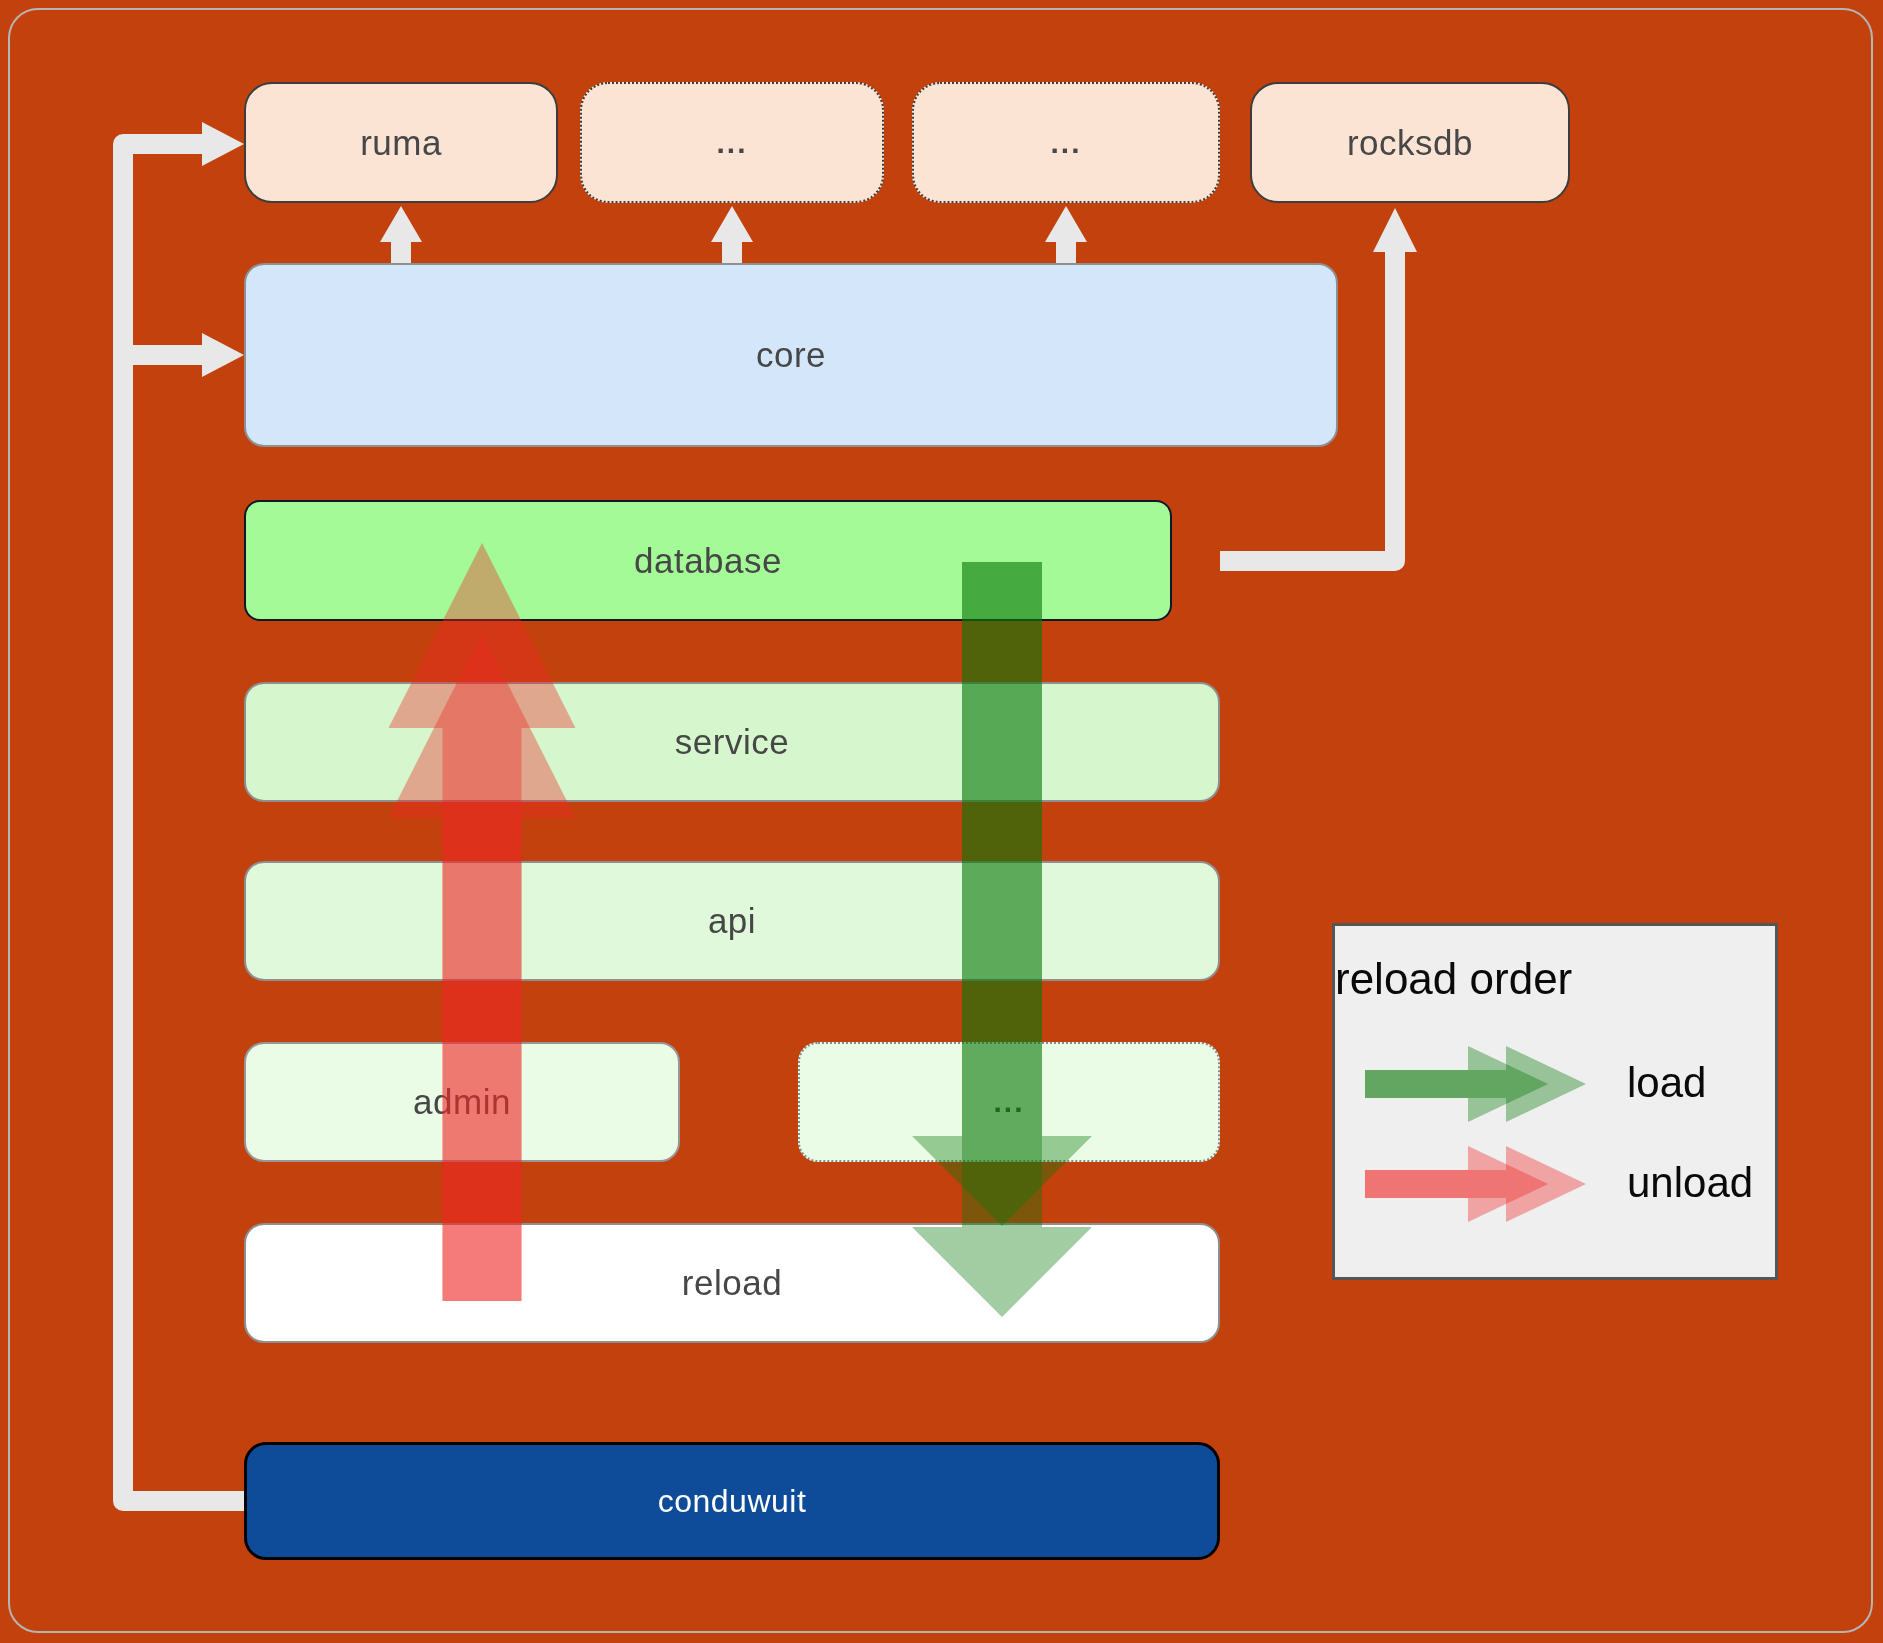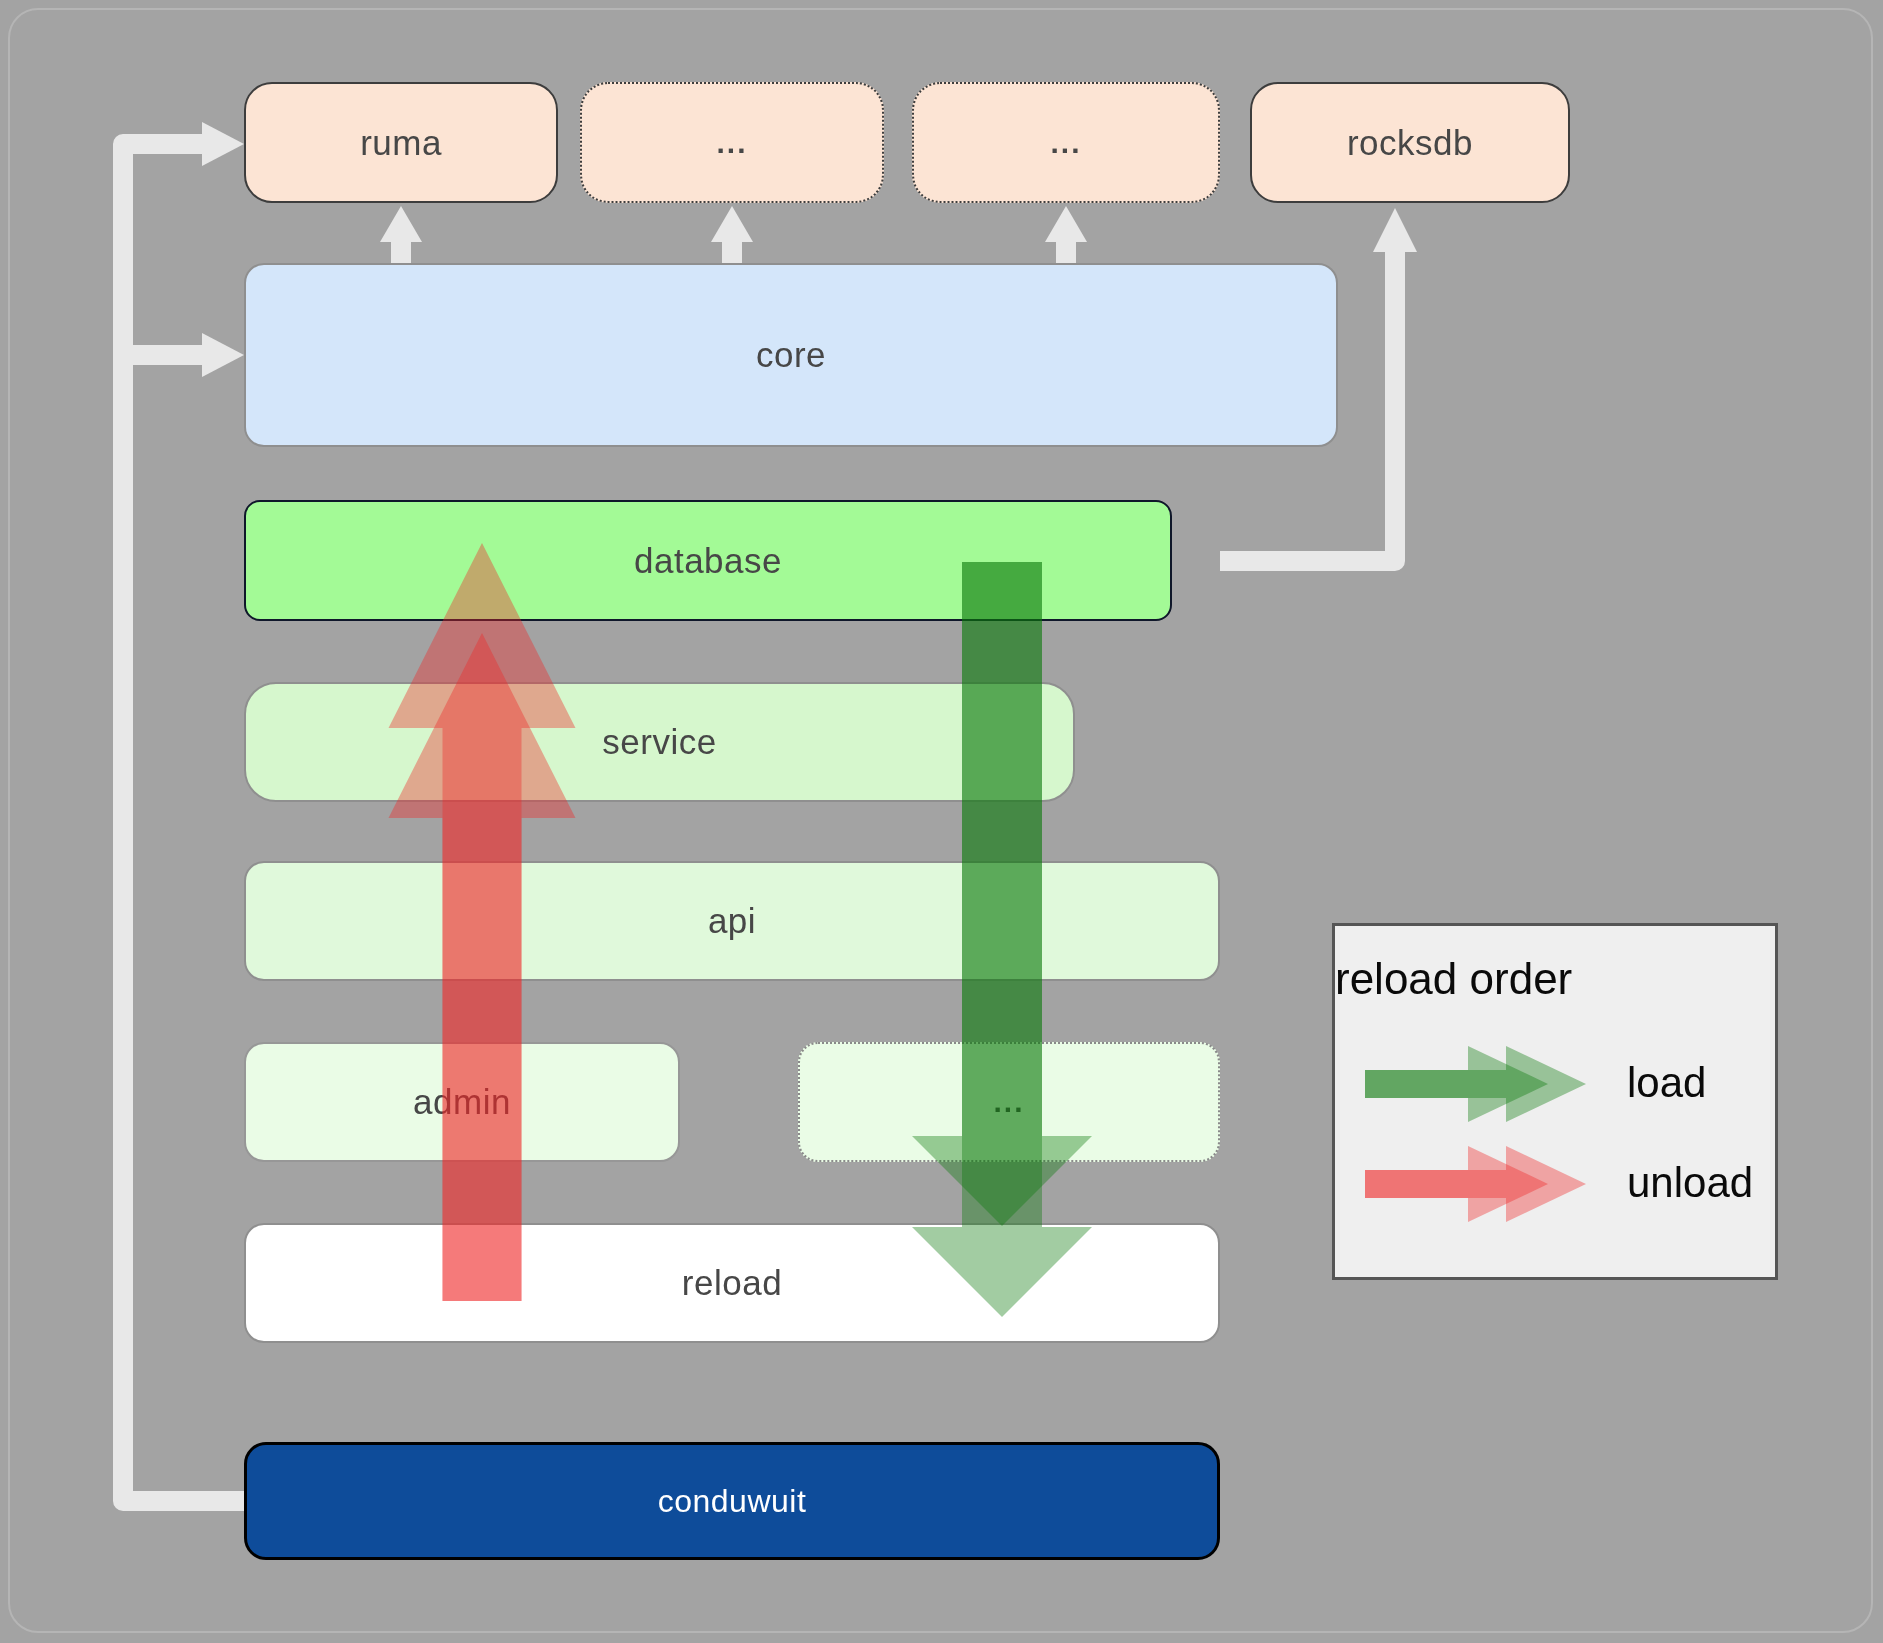--- a/index.html
+++ b/index.html
@@ -1,38 +1,38 @@
 <!DOCTYPE html>
 <html><head>
 <meta charset="utf-8">
 <style>
   html,body{margin:0;padding:0;background:#ffffff;}
   .canvas{
-    position:relative;width:1883px;height:1643px;background:#a3a3a3;overflow:hidden;
+    position:relative;width:1883px;height:1643px;background:#c2410c;overflow:hidden;
     font-family:"Liberation Sans", sans-serif;
   }
   .frame{
     position:absolute;left:8px;top:8px;width:1865px;height:1625px;
     border:2px solid #b5b5b5;border-radius:30px;box-sizing:border-box;
   }
   .layer{position:absolute;left:0;top:0;width:1883px;height:1643px;pointer-events:none;}
   .node{
     position:absolute;box-sizing:border-box;display:flex;align-items:center;justify-content:center;
     font-size:35px;color:#474747;letter-spacing:0.5px;
   }
   .dots{font-size:30px;font-weight:bold;letter-spacing:2px;}
   
   .ruma     {left:244px;top:82px;width:314px;height:121px;background:#fce4d4;border:2px solid #3d3d3d;border-radius:28px;}
   .depdots1 {left:580px;top:82px;width:304px;height:121px;background:#fce4d4;border:2px dotted #3d3d3d;border-radius:28px;}
   .depdots2 {left:912px;top:82px;width:308px;height:121px;background:#fce4d4;border:2px dotted #3d3d3d;border-radius:28px;}
   .rocksdb  {left:1250px;top:82px;width:320px;height:121px;background:#fce4d4;border:2px solid #3d3d3d;border-radius:28px;}
   
   .core     {left:244px;top:263px;width:1094px;height:184px;background:#d4e6fa;border:2px solid #8f8f8f;border-radius:20px;}
   .database {left:244px;top:500px;width:928px;height:121px;background:#a3fa96;border:2px solid #0f172a;border-radius:16px;}
-  .service  {left:244px;top:682px;width:831px;height:120px;background:#d6f7cd;border:2px solid #8f8f8f;border-radius:32px;}
+  .service  {left:244px;top:682px;width:976px;height:120px;background:#d6f7cd;border:2px solid #8f8f8f;border-radius:20px;}
   .api      {left:244px;top:861px;width:976px;height:120px;background:#e0f9db;border:2px solid #8f8f8f;border-radius:20px;}
   .admin    {left:244px;top:1042px;width:436px;height:120px;background:#eafce6;border:2px solid #979797;border-radius:20px;}
   .svcdots  {left:798px;top:1042px;width:422px;height:120px;background:#eafce6;border:2px dotted #8a8a8a;border-radius:20px;}
   .router   {left:244px;top:1223px;width:976px;height:120px;background:#ffffff;border:2px solid #8f8f8f;border-radius:20px;}
   .conduwuit{left:244px;top:1442px;width:976px;height:118px;background:#0e4c9a;border:3px solid #000000;border-radius:22px;
              color:#ffffff;font-size:32px;}
   
   .legend{
     position:absolute;left:1332px;top:923px;width:446px;height:357px;box-sizing:border-box;
     background:#efefef;border:3px solid #555555;

